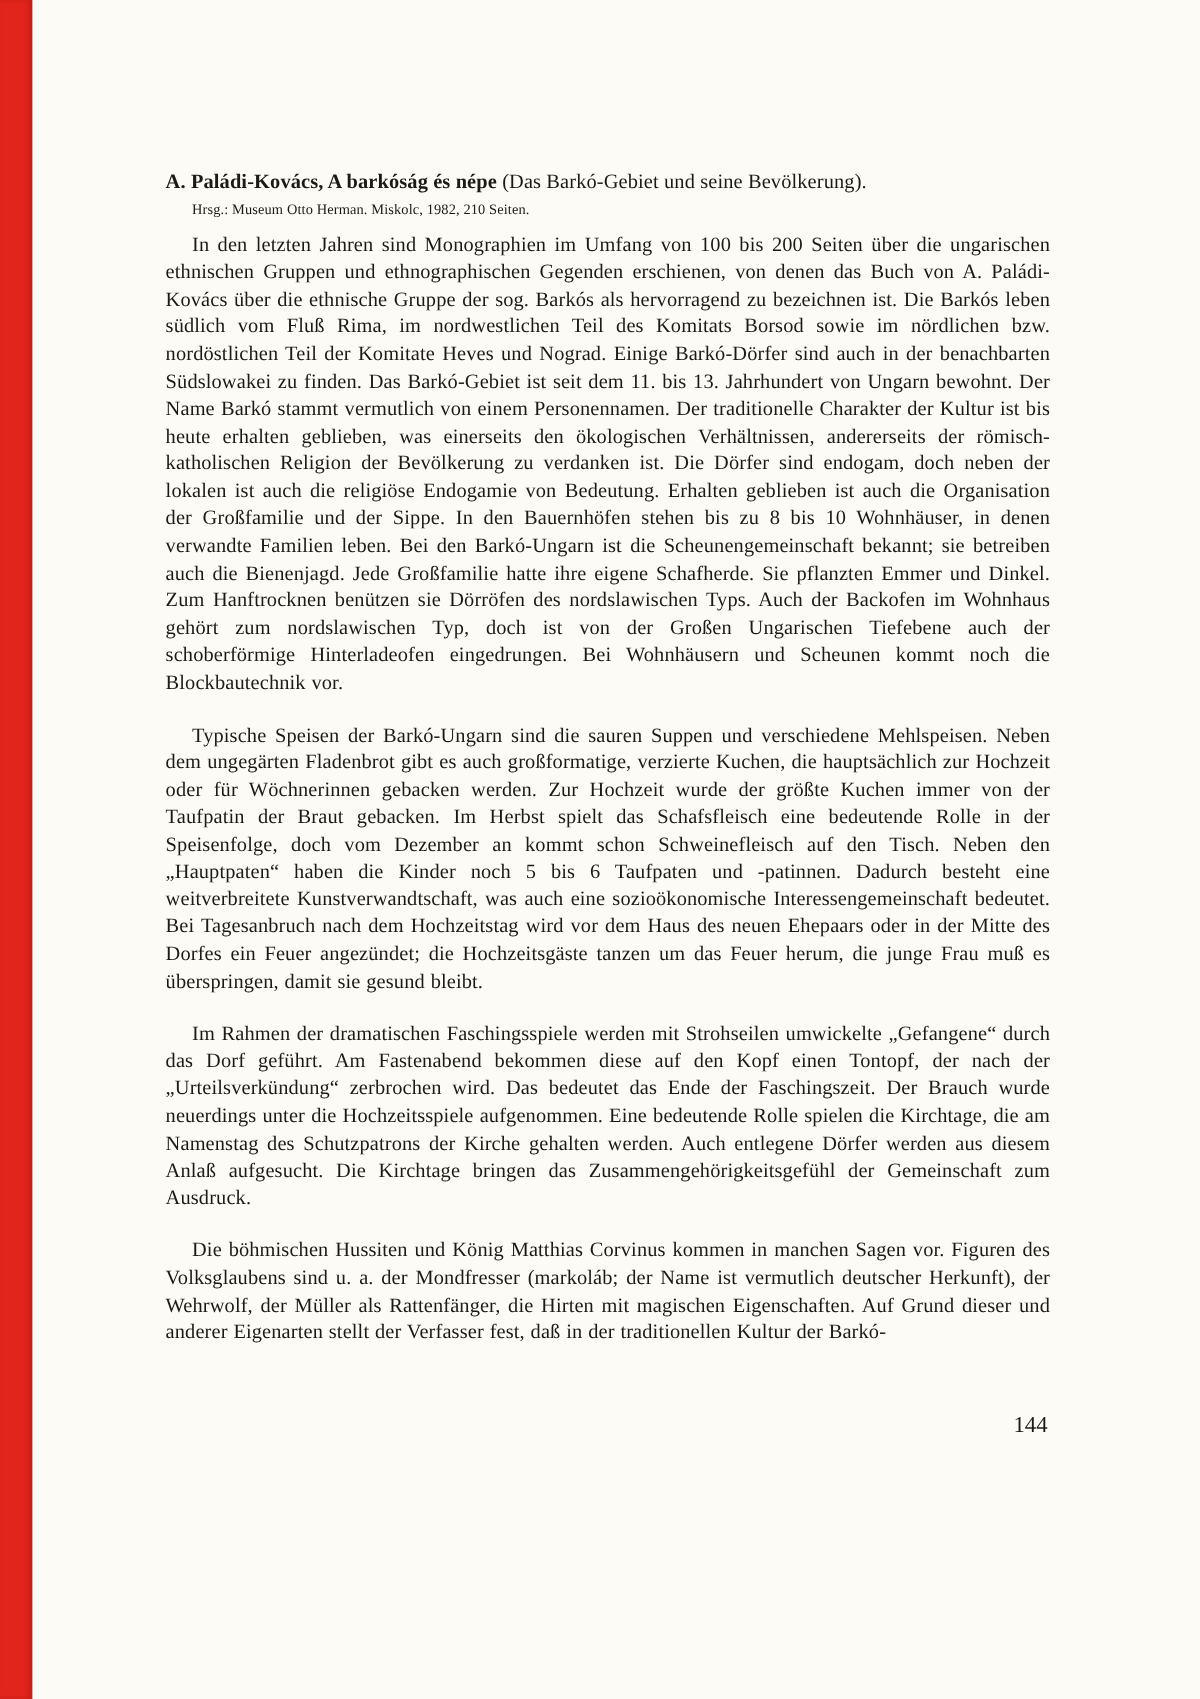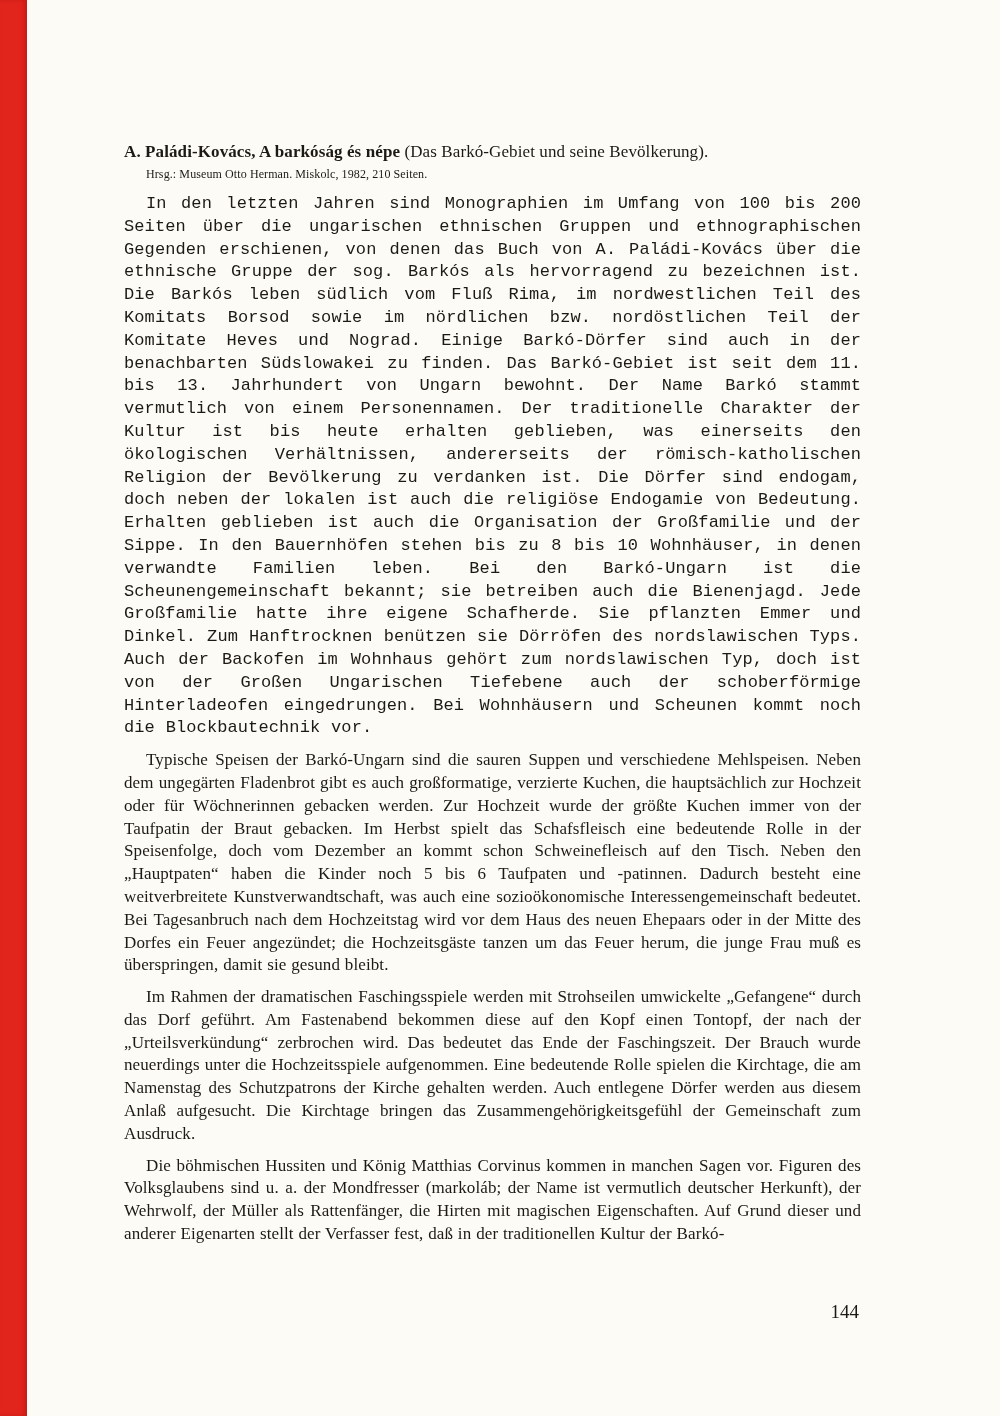--- a/index.html
+++ b/index.html
@@ -20,46 +20,46 @@
     position: absolute;
     left: 0;
     top: 0;
     width: 27px;
     height: 100%;
     background: #e2251c;
     box-shadow: inset -3px 0 4px rgba(120,0,0,0.25);
   }
   .content {
     position: absolute;
-    left: 124px;
+    left: 138px;
     top: 140px;
     width: 737px;
   }
   .head-line1 {
     font-size: 17px;
     line-height: 23px;
     letter-spacing: 0.1px;
   }
   .head-line1 .b { font-weight: bold; }
   .head-line2 {
     font-size: 12px;
     line-height: 23px;
     padding-left: 22px;
     letter-spacing: 0.1px;
   }
   .para {
     font-size: 17px;
     line-height: 22.8px;
     text-align: justify;
     text-indent: 22px;
-    margin-top: 9px;
+    margin-top: 21px;
     letter-spacing: 0.1px;
     word-spacing: 0.5px;
   }
-  .para.first { margin-top: 7px; font-family: Liberation Mono, monospace; }
+  .para.first { margin-top: 7px; }
   .pagenum {
     margin-top: 55px;
     text-align: right;
     font-size: 19px;
     padding-right: 2px;
   }
 </style>
 </head>
 <body>
 

